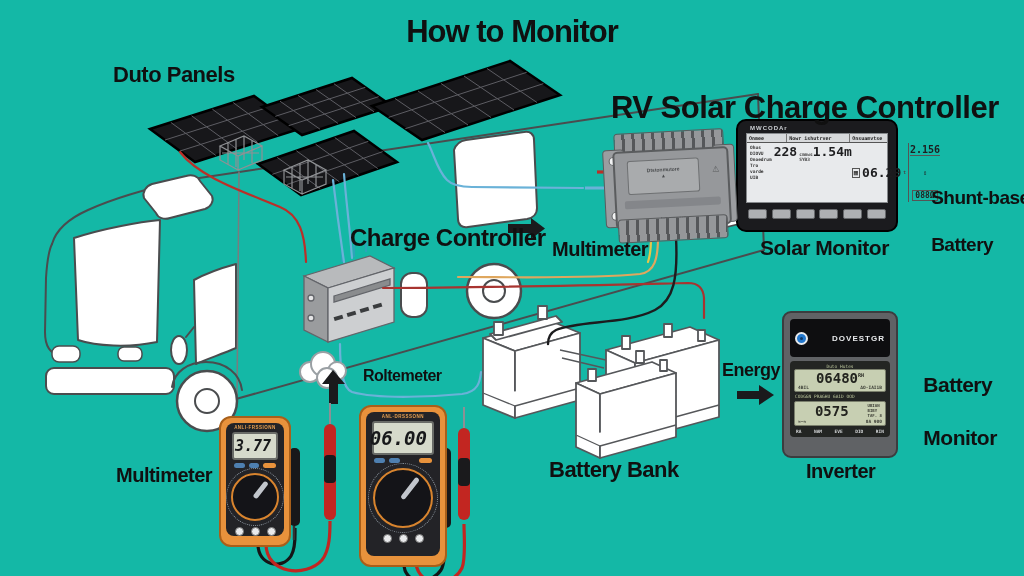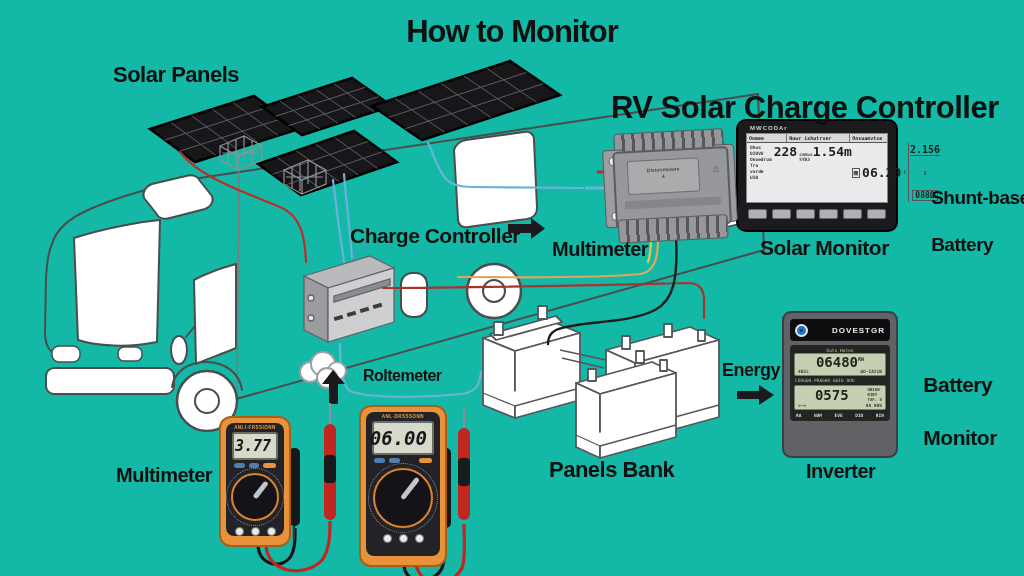--- a/index.html
+++ b/index.html
@@ -29,21 +29,21 @@
   .sm-right{width:27%;border-left:1px solid #555;display:flex;flex-direction:column;align-items:center;justify-content:space-between;padding:1px;}
   .sm-right b{font-size:10px;color:#1d1d1f;border-bottom:1px solid #555;width:100%;text-align:center;}
   .sm-right .arr{font-size:7px;color:#222;}
   .rbox{font-size:8px;font-weight:bold;color:#222;border:1px solid #555;padding:0 2px;}
   .sm-btns{display:flex;justify-content:space-between;margin-top:6px;padding:0 2px;}
   .sm-btns i{width:17px;height:8px;background:#aeb0b3;border-radius:2px;border:1px solid #67696c;}
 
   
   .dev-bm{left:782px;top:311px;width:116px;height:147px;background:#606265;border:2px solid #3b3d3f;
           border-radius:9px;box-sizing:border-box;padding:6px;}
-  .bm-hdr{height:22px;background:#0e0e10;border-radius:4px;display:flex;align-items:center;padding:0 5px;gap:7px;}
+  .bm-hdr{height:22px;background:#0e0e10;border-radius:4px;display:flex;align-items:center;padding:8px 5px;gap:7px;}
   .bm-logo{width:13px;height:13px;border-radius:50%;background:#2277cc;border:2px solid #e8eaec;box-sizing:border-box;position:relative;}
   .bm-logo::after{content:"";position:absolute;inset:3px;background:#103a66;border-radius:50%;}
   .bm-brand{color:#e8eaec;font-size:8px;font-weight:bold;letter-spacing:1px;margin-left:auto;}
   .bm-lcdwrap{margin-top:4px;background:#232523;border-radius:4px;padding:3px 4px;font-family:"DejaVu Sans Mono",monospace;}
   .bm-top{color:#b9c39a;font-size:4.5px;text-align:center;}
   .bm-lcd{background:#c7cfb2;border:1px solid #7a7f6c;border-radius:2px;padding:1px 3px;}
   .bm-v{font-size:14px;font-weight:bold;color:#23241f;text-align:center;line-height:1;}
   .bm-v sup{font-size:5px;}
   .bm-sub{font-size:4.5px;color:#3a3c34;display:flex;justify-content:space-between;font-weight:bold;}
   .bm-strip{color:#b9c39a;font-size:4.5px;padding:2px 1px;white-space:nowrap;overflow:hidden;}
@@ -275,31 +275,31 @@
       <path d="M445,528 L445,542" stroke="#333" stroke-width="2.5"></path>
     </g>
     <g>
       <path d="M464,428 L464,407" stroke="#8d9094" stroke-width="2"></path>
       <rect x="458" y="428" width="12" height="92" rx="6" fill="#c22621"></rect>
       <rect x="458" y="458" width="12" height="28" rx="4" fill="#1a1a1c"></rect>
     </g>
   </svg>
 
   <div class="lbl" style="left:0;right:0;top:14px;text-align:center;font-size:31px;letter-spacing:-1px;">How to Monitor</div>
-  <div class="lbl" style="left:113px;top:62px;font-size:22px;">Solar Panels</div>
+  <div class="lbl" style="left:113px;top:62px;font-size:22px;">Duto Panels</div>
   <div class="lbl" style="left:611px;top:90px;font-size:31px;">RV Solar Charge Controller</div>
   <div class="lbl" style="left:912px;top:162px;font-size:19px;line-height:1.25;">
     <span>Shunt-based</span><br>
     <span>Battery</span>
   </div>
-  <div class="lbl" style="left:350px;top:224px;font-size:21px;">Charge Controller</div>
+  <div class="lbl" style="left:350px;top:224px;font-size:24px;">Charge Controller</div>
   <div class="lbl" style="left:552px;top:238px;font-size:20px;">Multimeter</div>
   <div class="lbl" style="left:760px;top:236px;font-size:21px;">Solar Monitor</div>
   <div class="lbl" style="left:363px;top:367px;font-size:16px;">Roltemeter</div>
-  <div class="lbl" style="left:549px;top:457px;font-size:22px;">Panels Bank</div>
+  <div class="lbl" style="left:549px;top:457px;font-size:22px;">Battery Bank</div>
   <div class="lbl" style="left:722px;top:360px;font-size:18px;">Energy</div>
   <div class="lbl" style="left:902px;top:346px;font-size:21px;line-height:1.25;">
     <span>Battery</span><br>
     <span>Monitor</span>
   </div>
   <div class="lbl" style="left:806px;top:460px;font-size:20px;">Inverter</div>
   <div class="lbl" style="left:116px;top:464px;font-size:20px;">Multimeter</div>
 
   <div class="dev dev-sm">
     <div class="sm-brand">MWCODAr</div>

